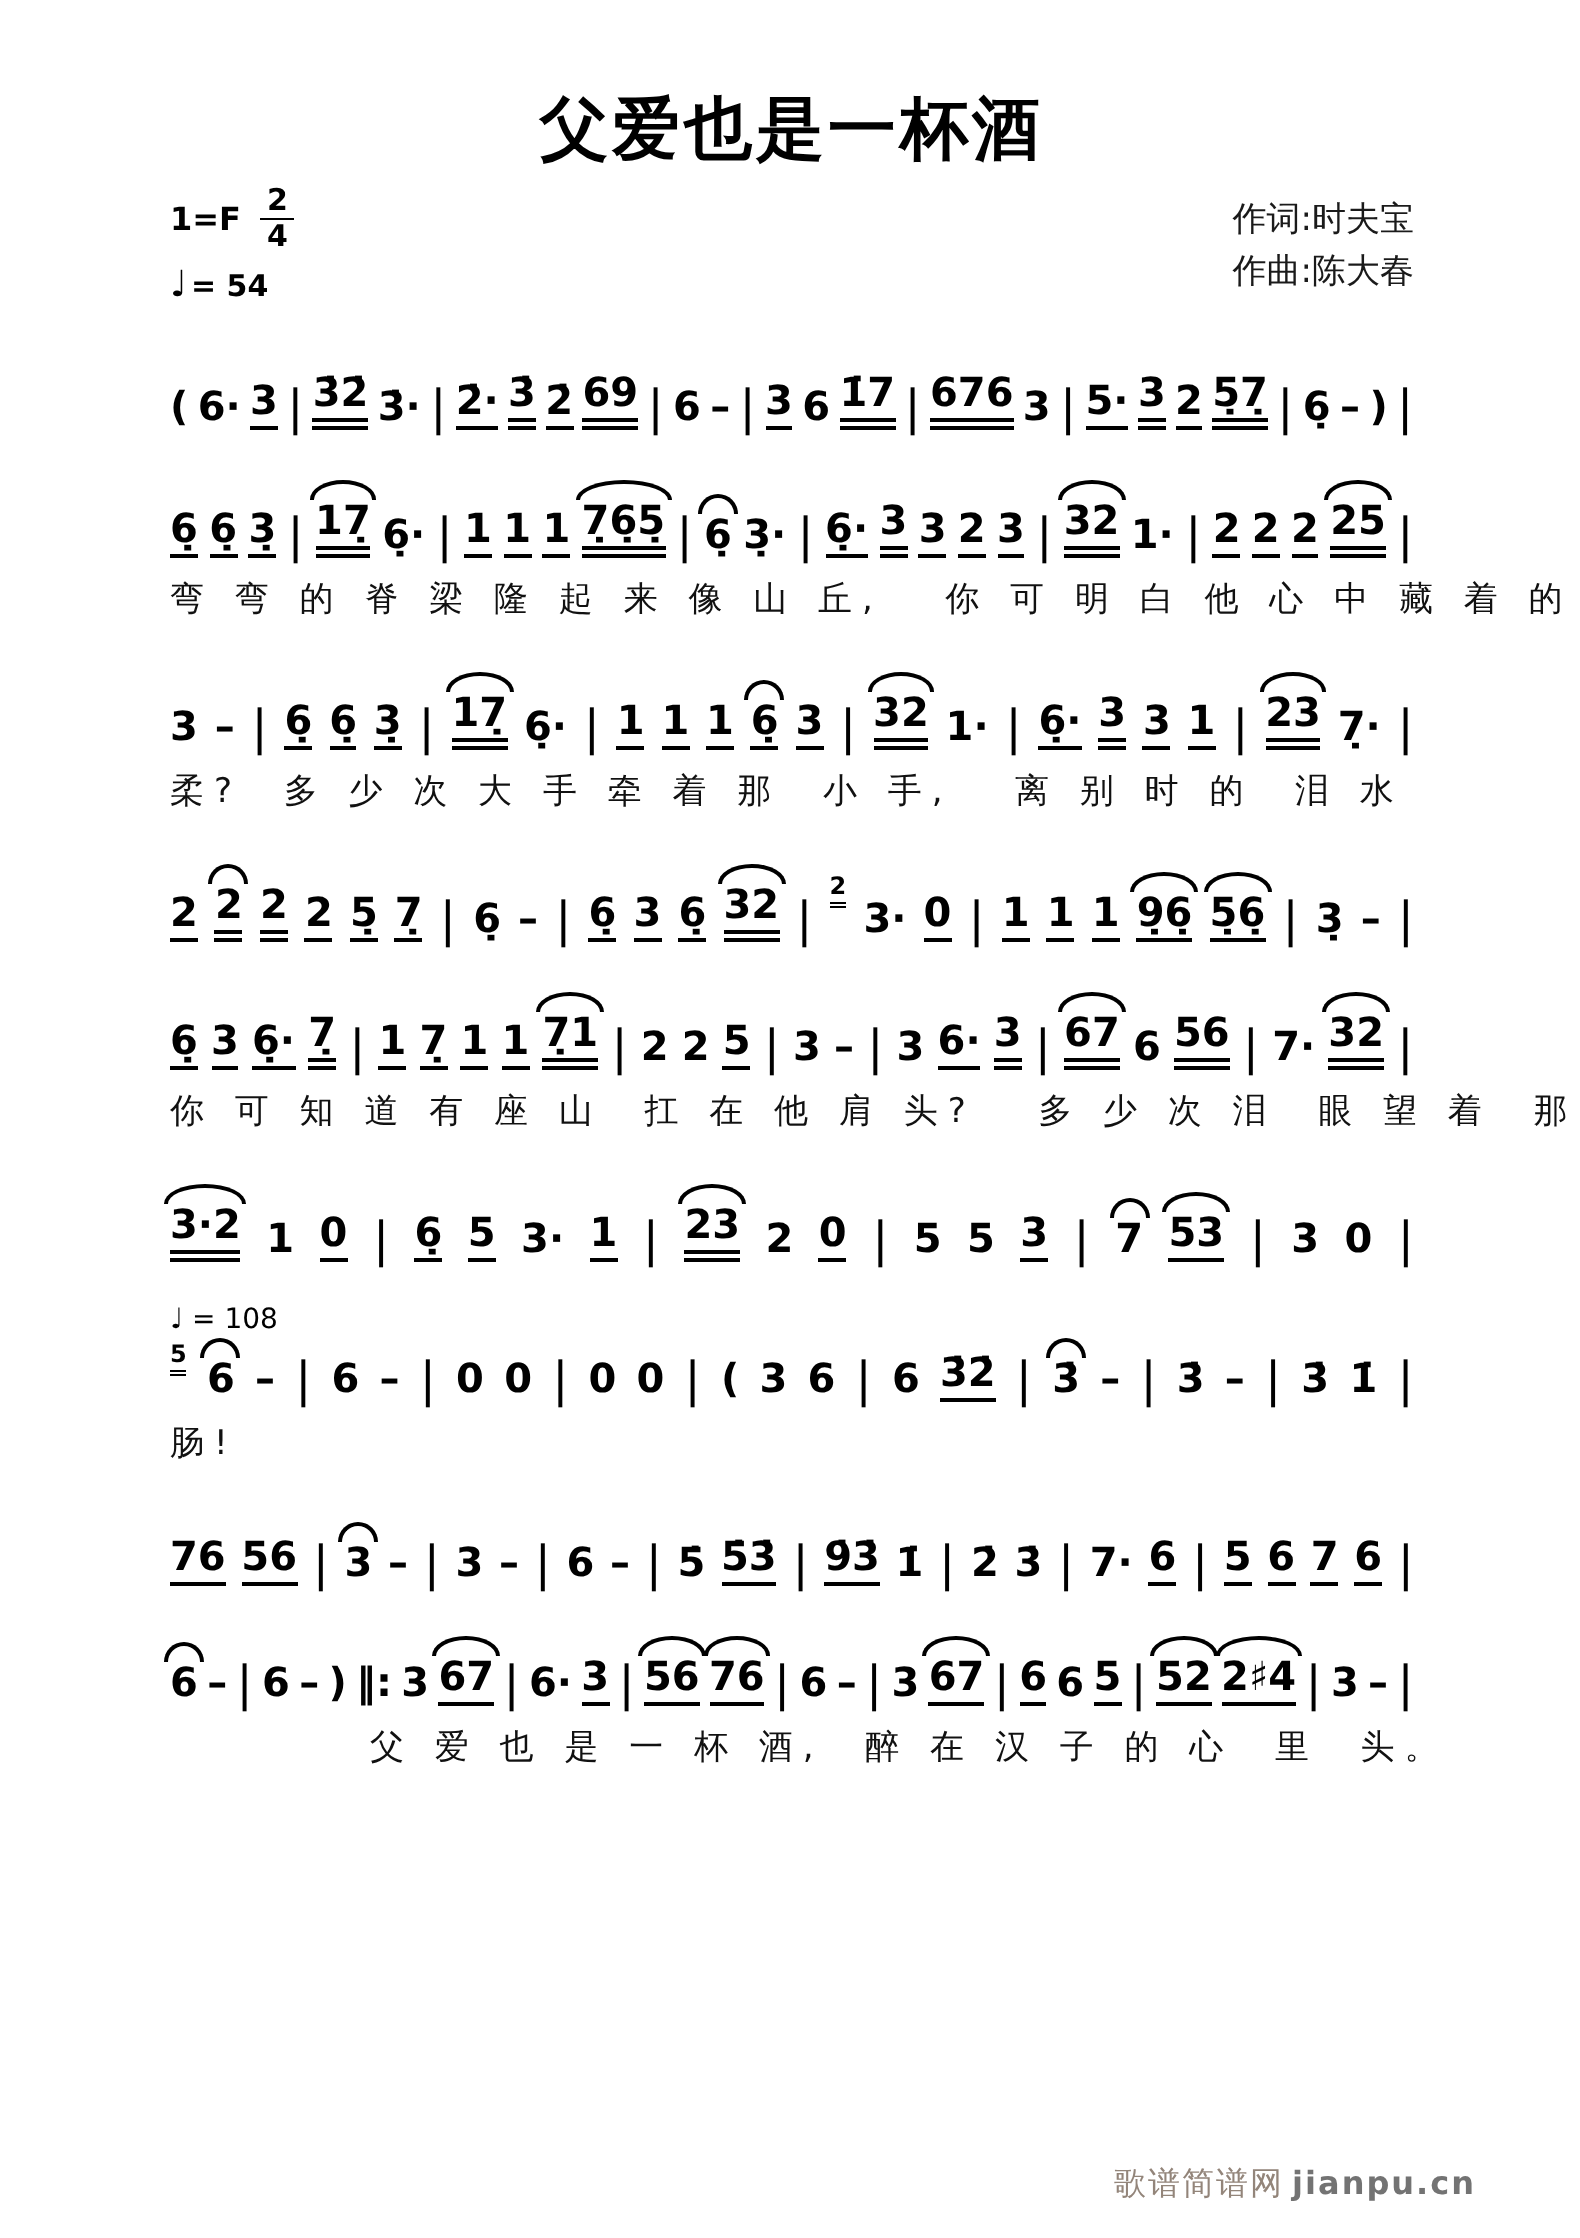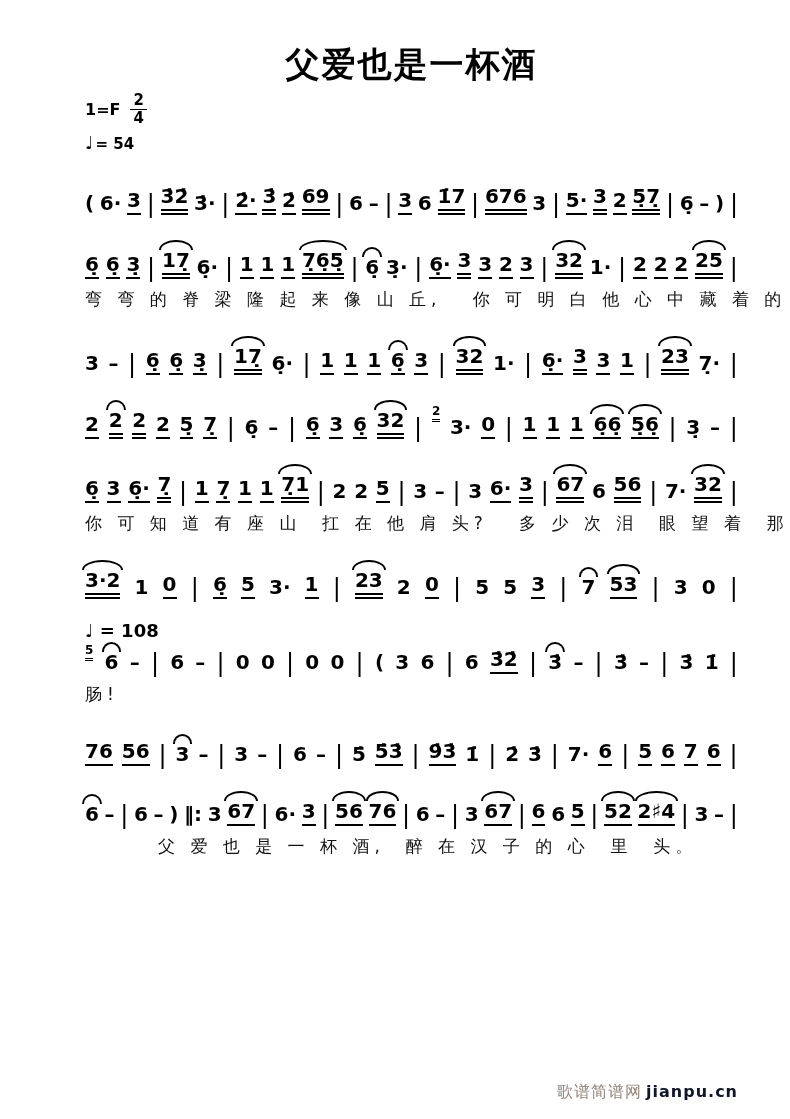--- a/index.html
+++ b/index.html
@@ -1,63 +1,67 @@
 <!DOCTYPE html>
 <html><head>
 <meta charset="utf-8">
 <style>
   html,body{margin:0;padding:0;background:#fff;}
   body{width:790px;height:1119px;position:relative;font-family:"DejaVu Sans",sans-serif;color:#000;overflow:hidden;}
-  .sheet{box-sizing:border-box;width:790px;height:1119px;padding:28px 52px 0 85px;position:relative;}
+  .sheet{box-sizing:border-box;width:790px;height:1119px;padding:28px 83px 0 85px;position:relative;}
   .title{text-align:center;font-size:34px;font-weight:bold;margin:14px 0 4px 0;letter-spacing:2px;}
   .header-row{position:relative;height:78px;text-decoration:underline;}
   .keytempo{position:absolute;left:0;top:0;font-size:16px;font-weight:bold;}
   .keyline{display:flex;align-items:center;gap:10px;}
   .frac{display:inline-flex;flex-direction:column;align-items:center;font-size:15px;line-height:1.1;}
   .frac .den{border-top:1.5px solid #000;padding:0 3px;}
   .tempoline{margin-top:6px;font-size:15px;}
   .noteglyph{font-size:18px;margin-right:2px;}
   .credits{position:absolute;right:0;top:6px;text-align:right;font-size:17px;line-height:1.5;color:#1a1a1a;}
   .score{margin-top:2px;}
   .line-block{margin-bottom:21px;}
-  .tempo-change{font-size:18px;font-weight:bold;margin-bottom:-6px;}
+  .tempo-change{font-size:14px;font-weight:normal;margin-bottom:-6px;}
   .music-line{display:flex;justify-content:space-between;align-items:flex-end;padding-top:13px;}
   .tk{position:relative;display:inline-block;font-weight:bold;font-size:20px;line-height:1.15;white-space:nowrap;}
   .u1{border-bottom:2px solid #000;padding-bottom:1px;}
   .u2{border-bottom:6px double #000;padding-bottom:1px;}
   .arc::before{content:"";position:absolute;left:-3px;right:-3px;top:-9px;height:8px;
     border-top:2px solid #000;border-left:2px solid #000;border-right:2px solid #000;
     border-radius:50% 50% 0 0 / 100% 100% 0 0;}
   .k-b{font-weight:400;font-size:24px;line-height:1;transform:translateY(1px);}
   .k-s{font-weight:bold;}
   .k-g{font-size:12px;align-self:flex-start;margin-top:-4px;border-bottom:3px double #000;}
   .lyrics-line{font-size:17px;margin-top:9px;white-space:pre;letter-spacing:5px;color:#111;}
   .watermark{position:absolute;right:52px;bottom:16px;font-size:16px;letter-spacing:1px;}
   .watermark .name{color:#93857a;margin-top:24px;}
-  .watermark .url{color:#0f172a;font-weight:bold;margin-left:4px;}
+  .watermark .url{color:#737373;font-weight:bold;margin-left:4px;}
 </style>
 </head>
 <body>
 
 <div class="sheet">
   <h1 class="title">父爱也是一杯酒</h1>
 
   <div class="header-row">
     <div class="keytempo">
       <div class="keyline">
         <span>1=F</span>
         <span class="frac">
           <span>2</span>
           <span class="den">4</span>
         </span>
       </div>
       <div class="tempoline">
         <span class="noteglyph">♩</span><span>= 54</span>
       </div>
     </div>
+    <div class="credits">
+      <div>作词:时夫宝</div>
+      <div>作曲:陈大春</div>
+    </div>
   </div>
 
   <div class="score">
       <div class="line-block">
         <div class="music-line">
           <span class="tk k-s">(</span>
           <span class="tk">6·</span>
           <span class="tk u1">3</span>
           <span class="tk k-b">|</span>
           <span class="tk u2">3̇2̇</span>
@@ -146,20 +150,21 @@
           <span class="tk k-b">|</span>
           <span class="tk u1">6̣·</span>
           <span class="tk u2">3</span>
           <span class="tk u1">3</span>
           <span class="tk u1">1</span>
           <span class="tk k-b">|</span>
           <span class="tk u2 arc">23</span>
           <span class="tk">7̣·</span>
           <span class="tk k-b">|</span>
         </div>
+        <div class="lyrics-line">柔?  多 少 次 大 手 牵 着 那  小 手,   离 别 时 的  泪 水</div>
       </div>
       <div class="line-block">
         <div class="music-line">
           <span class="tk u1">2</span>
           <span class="tk u2 arc">2</span>
           <span class="tk u2">2</span>
           <span class="tk u1">2</span>
           <span class="tk u1">5̣</span>
           <span class="tk u1">7̣</span>
           <span class="tk k-b">|</span>
@@ -171,21 +176,21 @@
           <span class="tk u1">6̣</span>
           <span class="tk u2 arc">32</span>
           <span class="tk k-b">|</span>
           <span class="tk k-g">2</span>
           <span class="tk">3·</span>
           <span class="tk u1">0</span>
           <span class="tk k-b">|</span>
           <span class="tk u1">1</span>
           <span class="tk u1">1</span>
           <span class="tk u1">1</span>
-          <span class="tk u1 arc">6̣6̣</span>
+          <span class="tk u1 arc">9̣6̣</span>
           <span class="tk u1 arc">5̣6̣</span>
           <span class="tk k-b">|</span>
           <span class="tk">3̣</span>
           <span class="tk k-s">–</span>
           <span class="tk k-b">|</span>
         </div>
       </div>
       <div class="line-block">
         <div class="music-line">
           <span class="tk u1">6̣</span>
@@ -343,20 +348,20 @@
           <span class="tk">6</span>
           <span class="tk u1">5</span>
           <span class="tk k-b">|</span>
           <span class="tk u1 arc">52</span>
           <span class="tk u1 arc">2♯4</span>
           <span class="tk k-b">|</span>
           <span class="tk">3</span>
           <span class="tk k-s">–</span>
           <span class="tk k-b">|</span>
         </div>
-        <div class="lyrics-line" style="margin-left: 73px;">父 爱 也 是 一 杯 酒,  醉 在 汉 子 的 心  里  头。</div>
+        <div class="lyrics-line" style="margin-left: 100px;">父 爱 也 是 一 杯 酒,  醉 在 汉 子 的 心  里  头。</div>
       </div>
     </div>
 
   <div class="watermark">
     <span class="name">歌谱简谱网</span><span class="url">jianpu.cn</span>
   </div>
 </div>
 
 </body></html>

